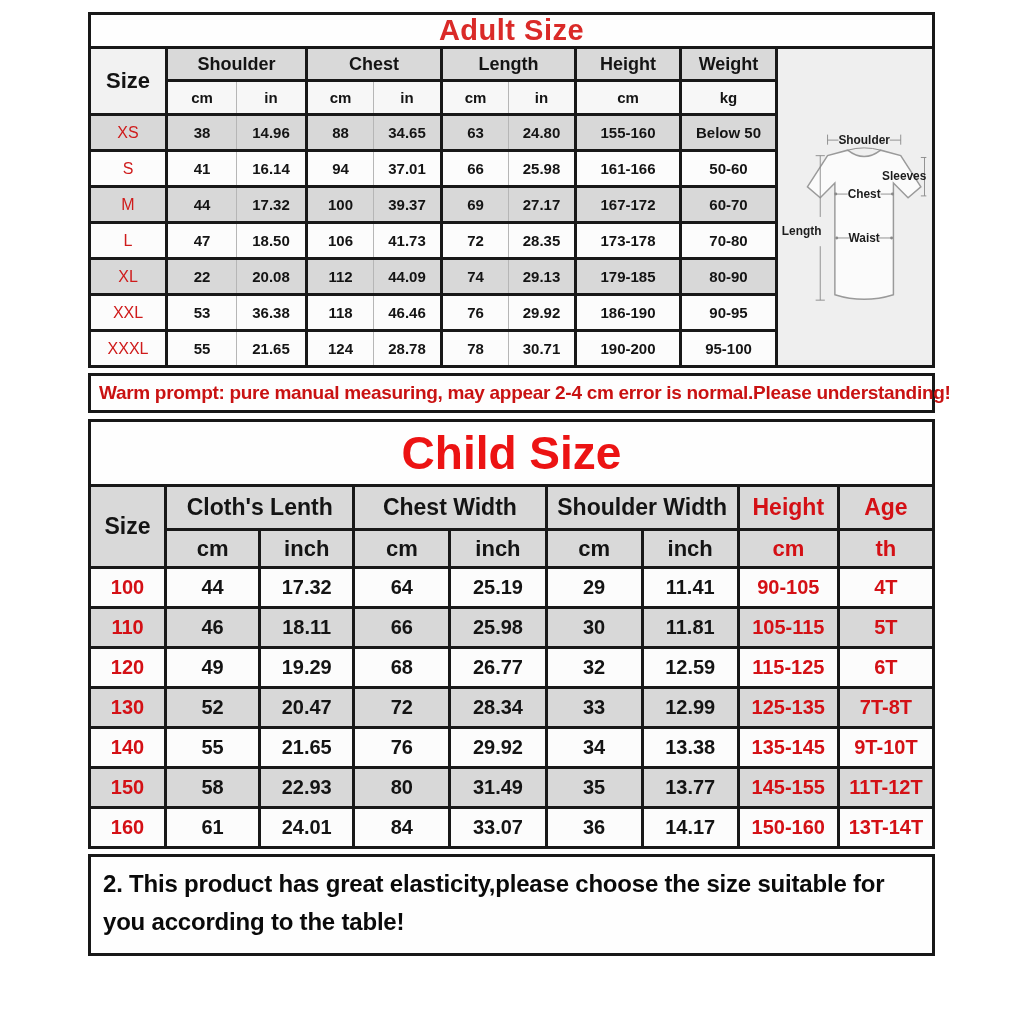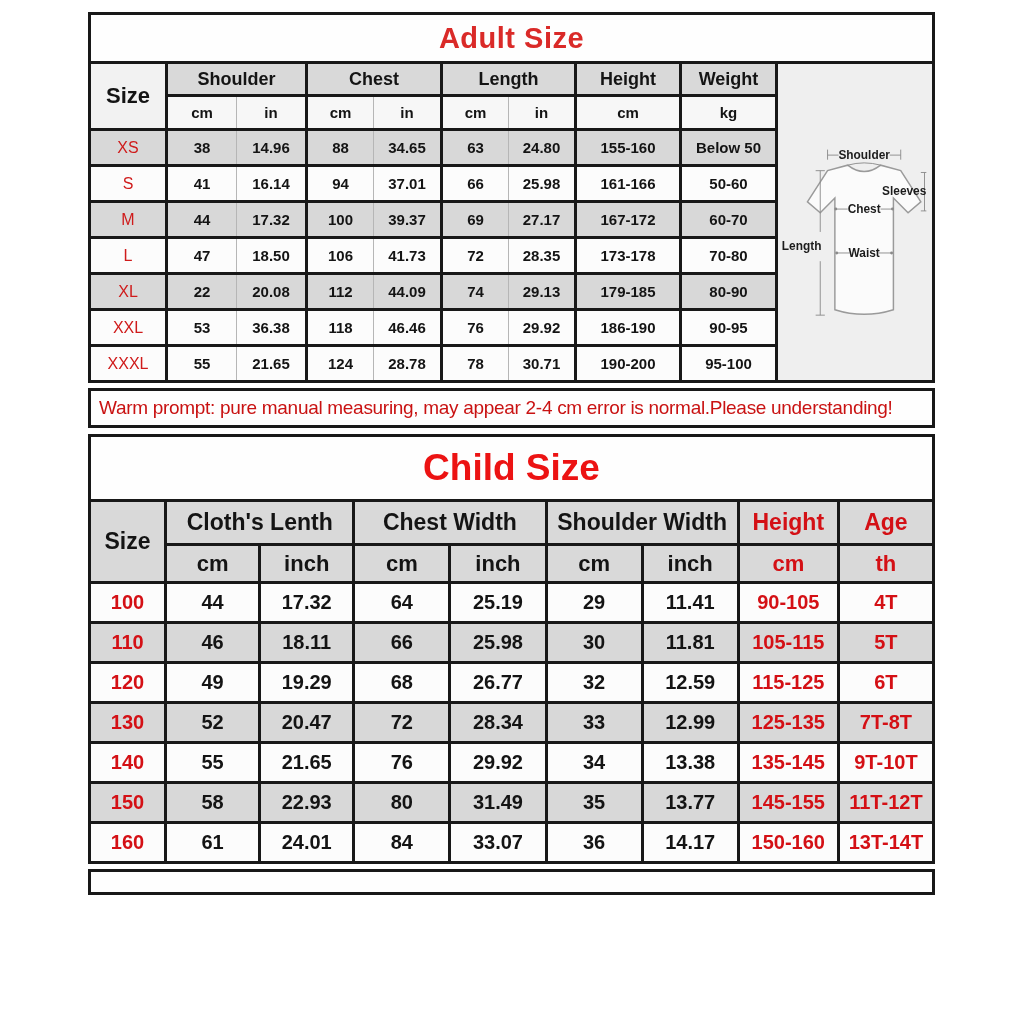--- a/index.html
+++ b/index.html
@@ -5,24 +5,24 @@
   html,body{margin:0;padding:0;}
   body{
     width:1024px;height:1024px;position:relative;background:#ffffff;
     font-family:"Liberation Sans", sans-serif;color:#141414;overflow:hidden;
   }
   .wrap{position:absolute;left:88px;top:12px;width:847px;}
   .box{border:3px solid #181818;background:#fefefe;box-sizing:border-box;}
 
   
   .title-box{display:flex;align-items:center;justify-content:center;}
-  .adult-title-box{height:52px;}
+  .adult-title-box{height:37px;}
   .adult-title{font-size:29px;font-weight:bold;color:#da2a28;letter-spacing:.5px;}
   .child-title-box{height:68px;margin-top:6px;}
-  .child-title{font-size:37px;font-weight:bold;color:#ec1313;}
+  .child-title{font-size:46px;font-weight:bold;color:#ec1313;}
 
   
   table{border-collapse:collapse;table-layout:fixed;}
   td,th{border:3px solid #181818;text-align:center;vertical-align:middle;padding:0;overflow:hidden;}
   .g td{background:#d8d8d8;}
   .w td{background:#fcfcfc;}
 
   
   .adult-body{display:flex;align-items:stretch;margin-top:-3px;}
   .adult{width:687px;}
@@ -36,21 +36,21 @@
 
   .diagram{flex:1;background:#efefef;border:3px solid #181818;border-left-width:3px;margin-left:-3px;
     display:flex;justify-content:center;align-items:flex-start;padding-top:72px;box-sizing:border-box;}
   .diagram svg{display:block;}
   .dim{stroke:#8a8a8a;stroke-width:1;fill:none;}
   .shirt{fill:#fbfbfb;stroke:#9a9a9a;stroke-width:1.6;}
   .dlabel{font-family:"Liberation Sans",sans-serif;font-size:13px;font-weight:bold;fill:#1c1c1c;}
 
   
   .warm{margin-top:5px;height:40px;display:flex;align-items:center;padding:0 8px;}
-  .warm-text{font-size:19px;font-weight:normal;color:#c91212;white-space:nowrap;letter-spacing:-0.3px;}
+  .warm-text{font-size:19px;font-weight:bold;color:#c91212;white-space:nowrap;letter-spacing:-0.3px;}
 
   
   .child{width:847px;margin-top:-3px;}
   .child th{background:#d9d9d9;font-size:23px;height:41px;}
   .child tr.units th{font-size:22px;height:35px;}
   .child td{height:37px;font-size:20px;font-weight:bold;}
   .child .red-t{color:#d41015;}
   .child td.sz{color:#d41015;}
 
   
@@ -329,15 +329,16 @@
       <td>33.07</td>
       <td>36</td>
       <td>14.17</td>
       <td class="red-t">150-160</td>
       <td class="red-t">13T-14T</td>
     </tr>
   </tbody>
     </table>
 
   <div class="box notes">
+    <div class="note-line">2. This product has great elasticity,please choose the size suitable for you according to the table!</div>
   </div>
 
 </div>
 
 </body></html>

